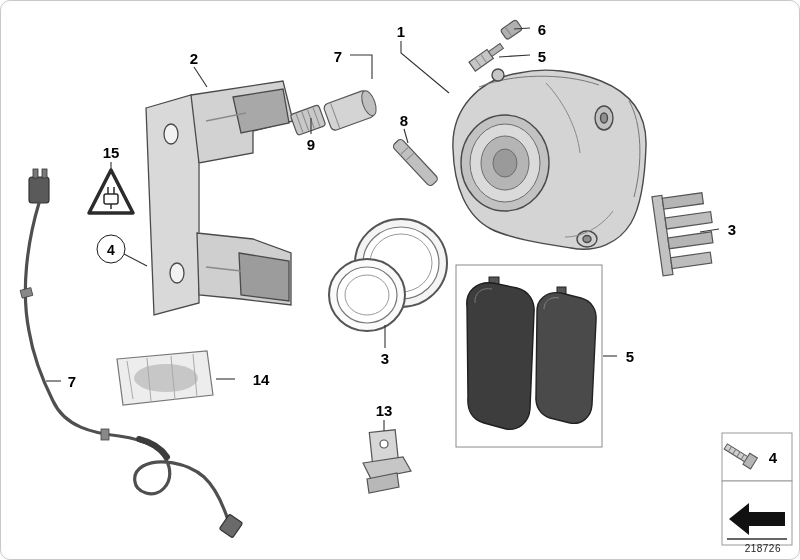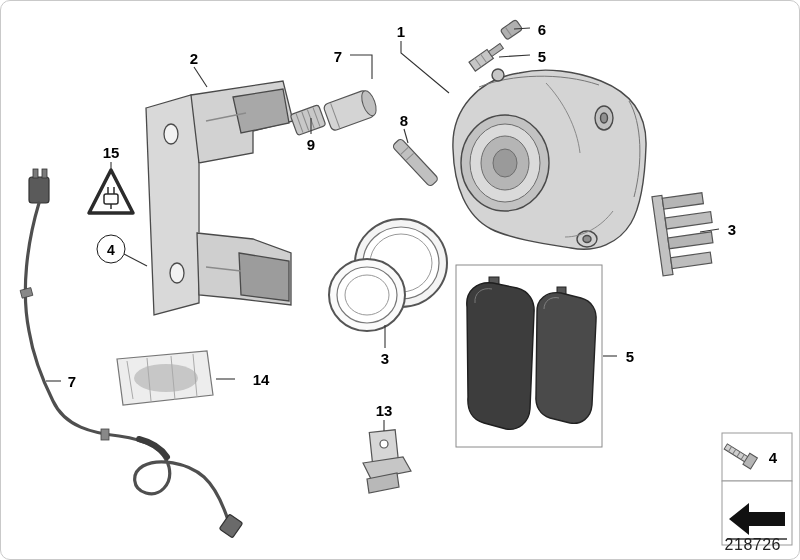--- a/index.html
+++ b/index.html
@@ -13,21 +13,21 @@
     font-weight:bold;font-size:15px;color:#000;line-height:1;
     user-select:none;cursor:pointer;
   }
   .co-circle{
     position:absolute;transform:translate(-50%,-50%);
     width:27px;height:27px;border:1.6px solid #1a1a1a;border-radius:50%;
     display:flex;align-items:center;justify-content:center;
     font-weight:bold;font-size:14px;color:#000;background:#fff;cursor:pointer;
   }
   .diagram-number{
-    position:absolute;right:18px;bottom:5px;font-size:16px;color:#222;
+    position:absolute;right:18px;bottom:5px;font-size:10px;color:#222;
     letter-spacing:.5px;
   }
   svg{position:absolute;left:0;top:0;}
 </style>
 </head>
 <body>
 
 <div class="stage">
 
 <svg width="798" height="558" viewBox="0 0 798 558">

